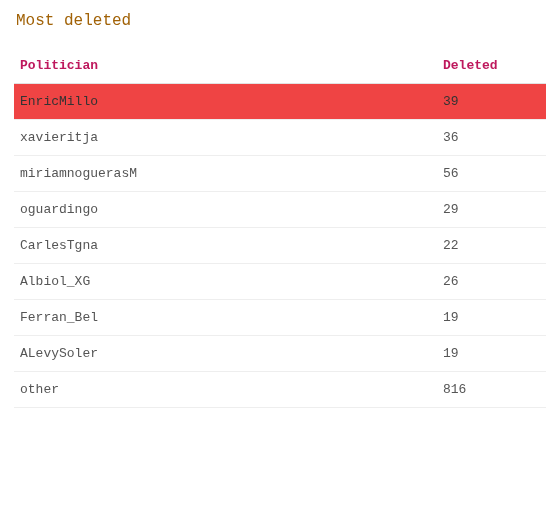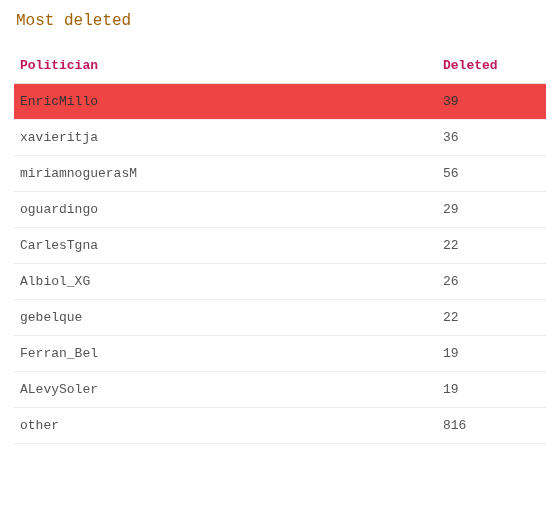--- a/index.html
+++ b/index.html
@@ -78,24 +78,20 @@
         </tr>
         <tr>
           <td>CarlesTgna</td>
           <td class="num">22</td>
         </tr>
         <tr>
           <td>Albiol_XG</td>
           <td class="num">26</td>
         </tr>
         <tr>
-          <td>gebelque</td>
-          <td class="num">22</td>
-        </tr>
-        <tr>
           <td>Ferran_Bel</td>
           <td class="num">19</td>
         </tr>
         <tr>
           <td>ALevySoler</td>
           <td class="num">19</td>
         </tr>
         <tr>
           <td>other</td>
           <td class="num">816</td>

